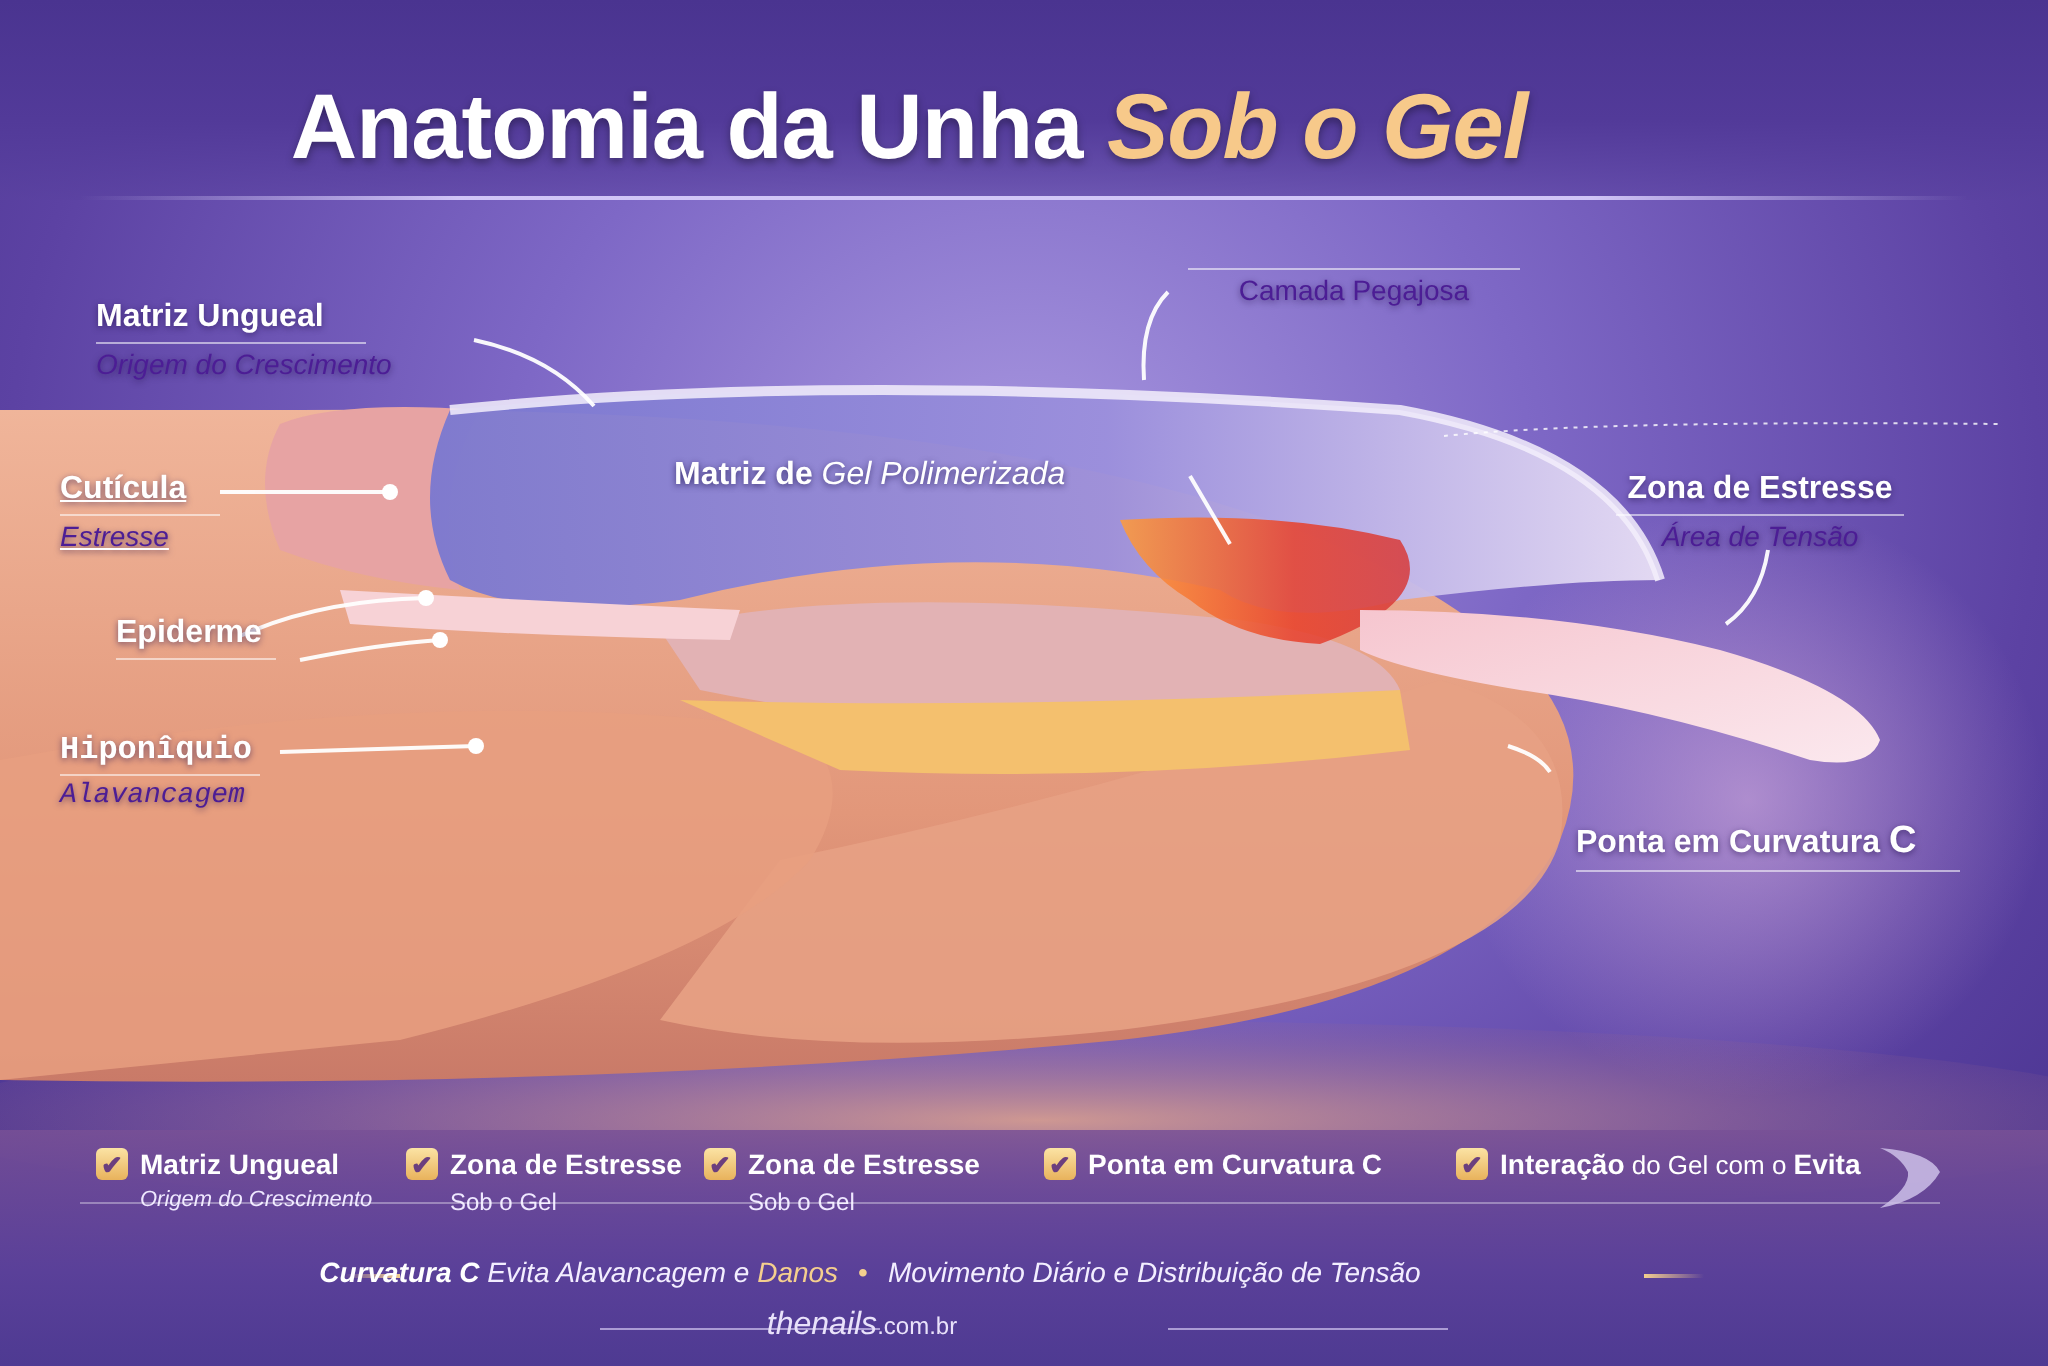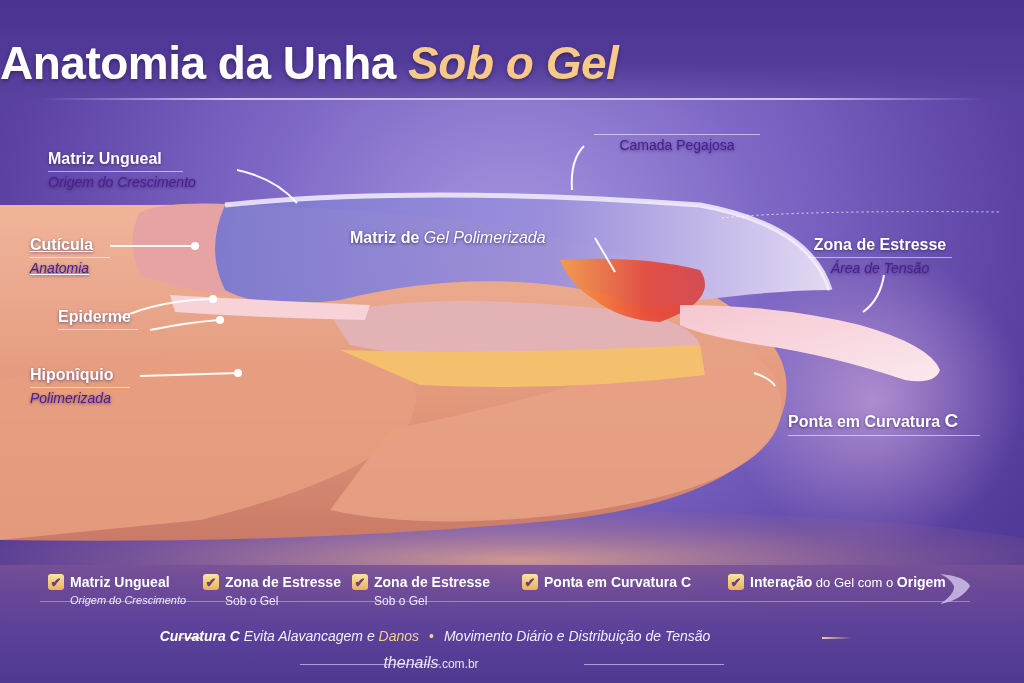--- a/index.html
+++ b/index.html
@@ -7,41 +7,41 @@
     body {
       position: relative;
       font-family: "Liberation Sans", sans-serif;
       background: radial-gradient(ellipse at 50% 35%, #a796df 0%, #7e68c6 35%, #5c42a3 70%, #44308a 100%);
     }
     .top-band {
       position: absolute; left: 0; top: 0; width: 1024px; height: 100px;
       background: linear-gradient(180deg, #4a3490 0%, #523a99 60%, rgba(90,66,160,0.6) 100%);
     }
     .title {
-      position: absolute; left: 0; width: 909px; top: 36px; text-align: left;
+      position: absolute; left: 0; width: 909px; top: 36px; text-align: center;
       font-size: 46px; color: #fff; letter-spacing: -0.5px;
       text-shadow: 0 2px 4px rgba(0,0,0,0.35);
     }
     .title .accent { color: #f7c98a; font-style: italic; }
     .title-rule {
       position: absolute; left: 40px; top: 98px; width: 944px; height: 2px;
       background: linear-gradient(90deg, rgba(255,255,255,0), rgba(220,210,255,0.9) 20%, rgba(220,210,255,0.9) 80%, rgba(255,255,255,0));
     }
     .bg-glow-right {
       position: absolute; right: 0; top: 250px; width: 300px; height: 300px;
       background: radial-gradient(circle, rgba(230,190,230,0.55), rgba(230,190,230,0) 70%);
     }
     svg.art { position: absolute; left: 0; top: 0; }
     .label { position: absolute; color: #fff; text-shadow: 0 1px 3px rgba(40,20,80,0.6); }
     .label .main { font-weight: bold; font-size: 16px; display: block; white-space: nowrap; }
     .label .sub { font-size: 14px; display: block; white-space: nowrap; color: #4c1d95; }
     .label .sub.it { font-style: italic; }
     .label .rule { display: block; height: 1px; background: rgba(255,255,255,0.55); margin: 3px 0 2px; }
     .center-label {
-      position: absolute; left: 350px; top: 229px; color: #fff;
+      position: absolute; left: 337px; top: 229px; color: #fff;
       font-size: 16px; font-weight: bold; text-shadow: 0 1px 3px rgba(30,20,80,0.7); white-space: nowrap;
     }
     .center-label .it { font-style: italic; font-weight: normal; }
     .bottom-bar {
       position: absolute; left: 0; top: 565px; width: 1024px; height: 118px;
       background: linear-gradient(180deg, rgba(120,80,150,0.85), #5a4099 60%, #4e3a92 100%);
     }
     .checks { position: absolute; top: 574px; left: 0; width: 1024px; height: 44px; }
     .check-item { position: absolute; color: #fff; }
     .check-item .row { display: flex; align-items: center; gap: 6px; font-weight: bold; font-size: 14px; white-space: nowrap; }
@@ -158,32 +158,32 @@
 
 <div class="label" style="left:48px; top:150px;">
   <span class="main">Matriz Ungueal</span>
   <span class="rule" style="width:135px;"></span>
   <span class="sub it">Origem do Crescimento</span>
 </div>
 
 <div class="label" style="left:30px; top:236px;text-decoration:underline;">
   <span class="main">Cutícula</span>
   <span class="rule" style="width:80px;"></span>
-  <span class="sub it">Anatomia</span>
+  <span class="sub it">Estresse</span>
 </div>
 
 <div class="label" style="left:30px; top:308px;margin-left:28px;">
   <span class="main">Epiderme</span>
   <span class="rule" style="width:80px;"></span>
 </div>
 
-<div class="label" style="left:30px; top:366px;">
+<div class="label" style="left:30px; top:366px;font-family:Liberation Mono, monospace;">
   <span class="main">Hiponîquio</span>
   <span class="rule" style="width:100px;"></span>
-  <span class="sub it">Polimerizada</span>
+  <span class="sub it">Alavancagem</span>
 </div>
 
 <div class="label" style="left:594px; top:131px; text-align:center;">
   <span class="rule" style="width:166px;"></span>
   <span class="sub">Camada Pegajosa</span>
 </div>
 
 <div class="label" style="left:808px; top:236px; text-align:center;">
   <span class="main">Zona de Estresse</span>
   <span class="rule" style="width:144px;"></span>
@@ -221,21 +221,21 @@
   </div>
   <div class="check-item" style="left:522px;">
     <div class="row">
         <span class="check-box">✔</span>
         <span>Ponta em Curvatura C</span>
       </div>
   </div>
   <div class="check-item" style="left:728px;">
     <div class="row">
         <span class="check-box">✔</span>
-        <span><span>Interação</span><span style="font-weight:normal;font-size:13px;"> do Gel com o </span><span>Origem</span></span>
+        <span><span>Interação</span><span style="font-weight:normal;font-size:13px;"> do Gel com o </span><span>Evita</span></span>
       </div>
   </div>
 </div>
 <div class="check-rule"></div>
 <svg class="ribbon-tail" width="40" height="36" viewBox="0 0 40 36">
   <path d="M0 2 Q25 4 30 14 Q22 28 0 32 Q15 22 14 14 Q10 6 0 2 Z" fill="#cdbfe8" opacity="0.85"></path>
 </svg>
 
 <div class="fl-rule" style="left:172px; width:28px;"></div>
 <div class="fl-rule" style="left:822px; width:30px; transform:scaleX(-1);"></div>

